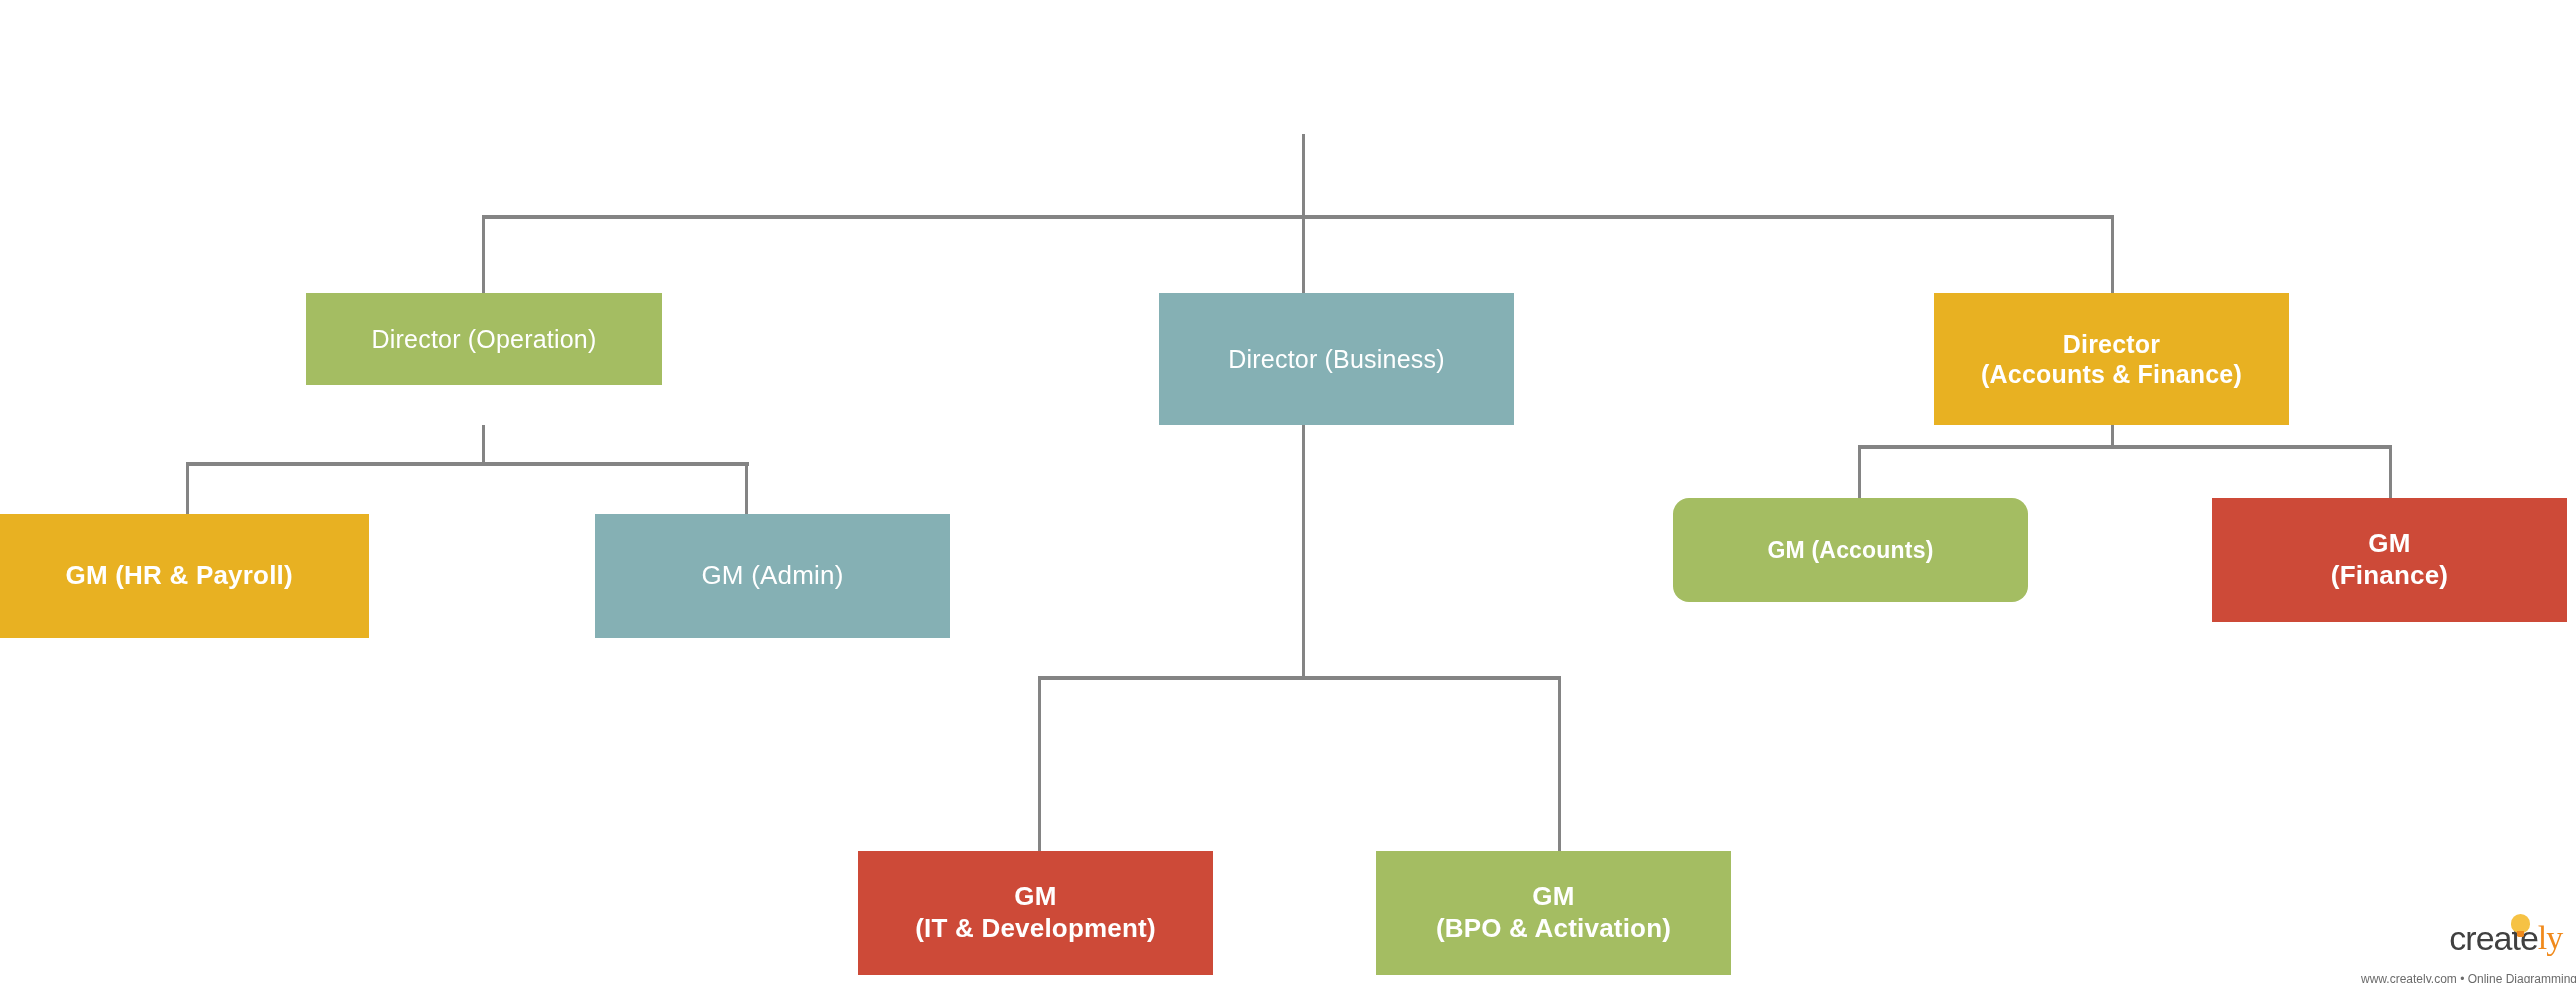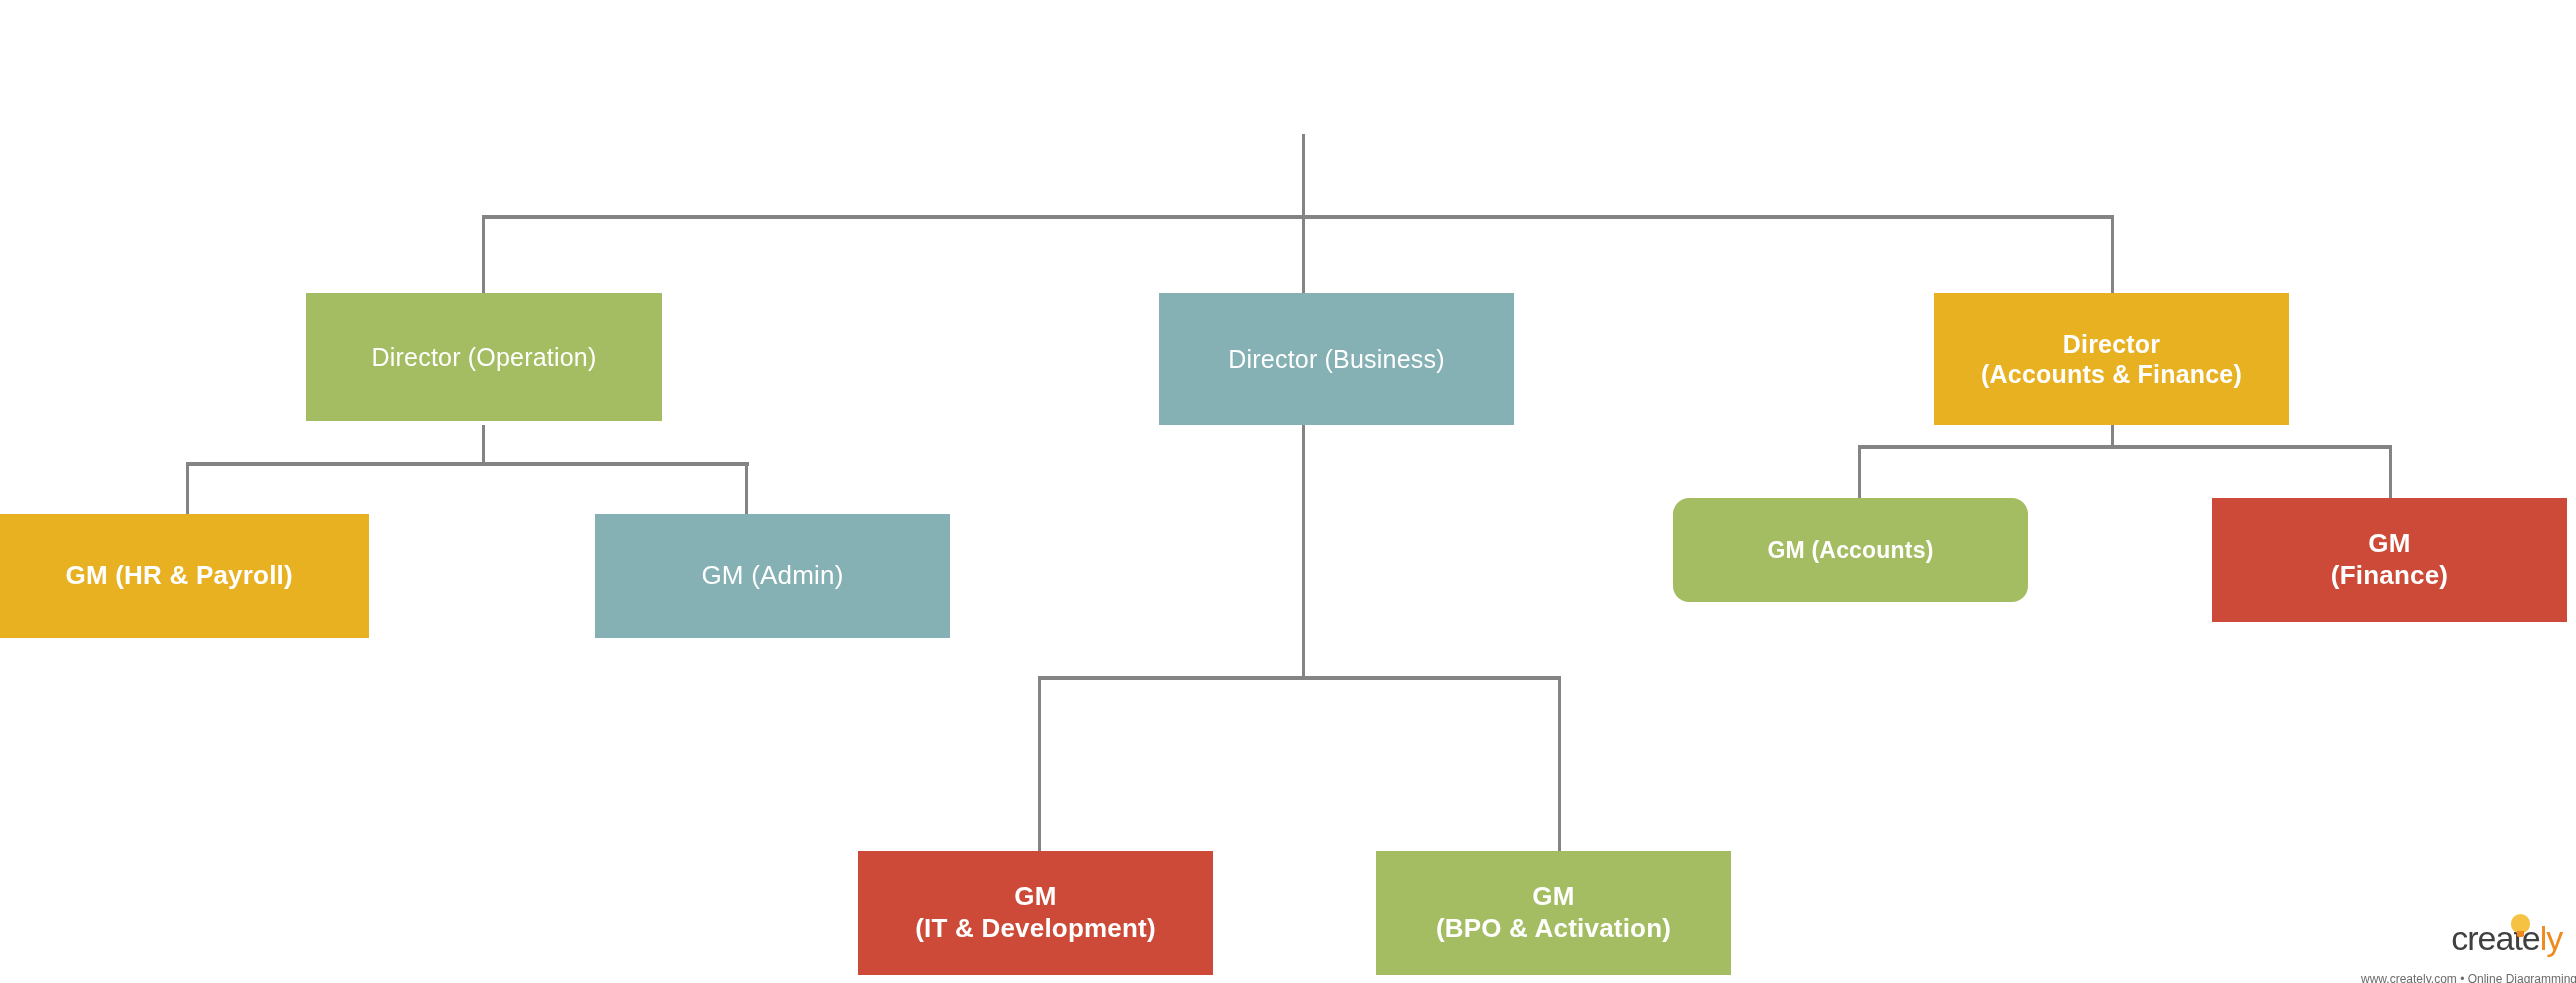--- a/index.html
+++ b/index.html
@@ -66,21 +66,21 @@
     padding-right: 1.7px;
   }
   #wm-wordmark .w-blue {
     font-family: "Liberation Sans", sans-serif;
     font-size: 34px;
     color: #404040;
     letter-spacing: -1px;
     line-height: 1;
   }
   #wm-wordmark .w-orange {
-    font-family: Liberation Sans, sans-serif;
+    font-family: Liberation Serif, serif;
     font-size: 34px;
     color: #f08a1c;
     letter-spacing: -1px;
     line-height: 1;
   }
   #bulb {
     position: absolute;
     right: 34px;
     top: -3.4px;
     width: 19px;
@@ -132,21 +132,21 @@
   <div class="conn h" style="left:1858px; top:445px; width:534px;"></div>
   <div class="conn v" style="left:1858px; top:445px; height:53px;"></div>
   <div class="conn v" style="left:2389px; top:445px; height:53px;"></div>
 
   <div class="conn v" style="left:1302px; top:425px; height:254px;"></div>
   <div class="conn h" style="left:1038px; top:676px; width:523px;"></div>
   <div class="conn v" style="left:1038px; top:676px; height:175px;"></div>
   <div class="conn v" style="left:1558px; top:676px; height:175px;"></div>
 
 
-  <div class="node green" style="left:306px; top:293px; width:356px; height:128px; font-size:25px; font-weight:normal;">
+  <div class="node green" style="left:306px; top:293px; width:356px; height:92px; font-size:25px; font-weight:normal;">
     <span class="label">Director (Operation)</span>
   </div>
 
   <div class="node teal" style="left:1127px; top:293px; width:355px; height:132px; font-size:25px; font-weight:normal;">
     <span class="label">Director (Business)</span>
   </div>
 
   <div class="node yellow" style="left:1934px; top:293px; width:355px; height:132px; font-size:25px;">
     <span class="label">Director
 (Accounts &amp; Finance)</span>

